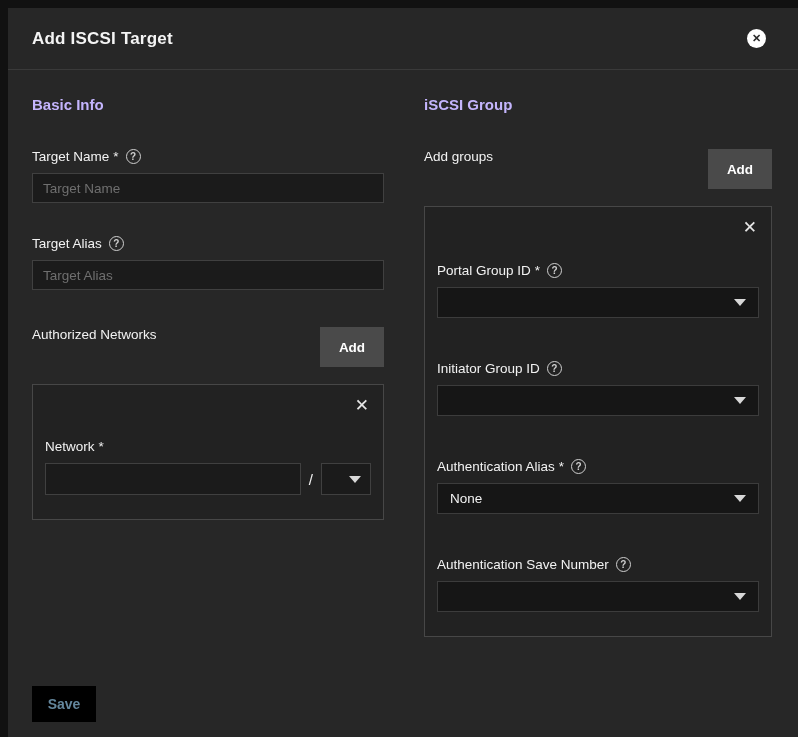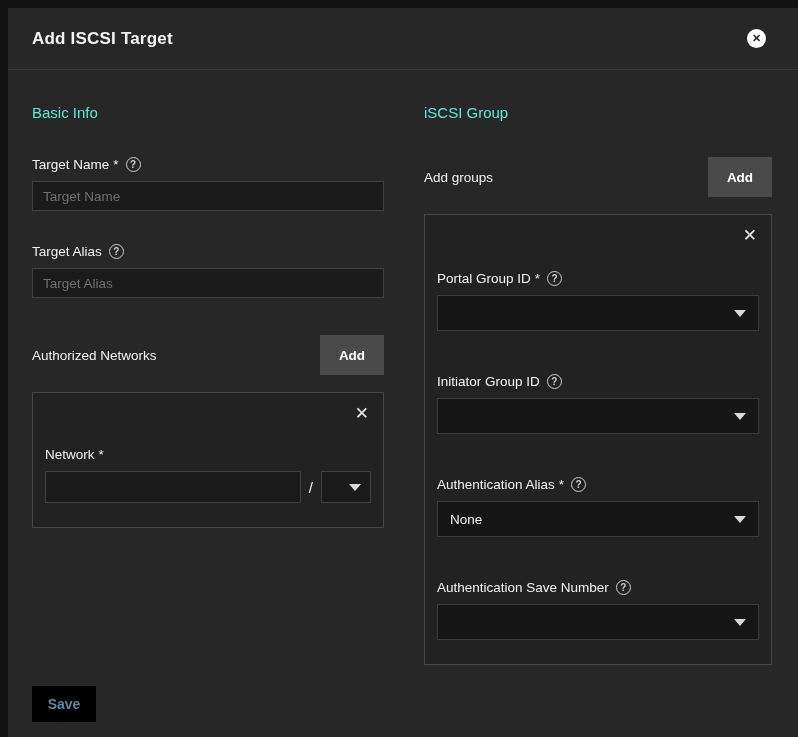--- a/index.html
+++ b/index.html
@@ -56,24 +56,24 @@
   
   .modal-body {
     flex: 1 1 auto;
     display: flex;
     gap: 40px;
     padding: 26px 26px 0 24px;
   }
   .col-left  { width: 352px; flex: 0 0 352px; }
   .col-right { width: 348px; flex: 0 0 348px; }
   .section-title {
-    margin: 8px 0 36px 0;
+    margin: 0 0 36px 0;
     font-size: 15px;
-    font-weight: normal;
-    color: #5eead4;
+    font-weight: bold;
+    color: #c4b5fd;
   }
   
   .field-label {
     display: flex;
     align-items: center;
     gap: 7px;
     color: #f2f2f2;
     font-size: 13.5px;
     margin-bottom: 9px;
   }
@@ -101,21 +101,20 @@
     padding: 0 10px;
     font-size: 13.5px;
     font-family: inherit;
     outline: none;
   }
   .text-input::placeholder { color: #6f6f6f; }
   .mb-field { margin-bottom: 33px; }
   
   .add-row {
     display: flex;
-    align-items: center;
     justify-content: space-between;
     margin-top: 37px;
     gap: 24px;
   }
   .add-row-label { color: #f2f2f2; font-size: 13.5px; }
   .add-btn {
     width: 64px; height: 40px;
     background: #4a4a4a;
     color: #ffffff;
     font-weight: bold;
@@ -153,21 +152,21 @@
     border: 1px solid #404040;
     display: flex;
     align-items: center;
     justify-content: flex-end;
     padding: 0 9px;
     cursor: pointer;
     flex: 0 0 auto;
   }
   
   .combobox {
-    height: 36px;
+    height: 31px;
     background: #161616;
     border: 1px solid #3c3c3c;
     display: flex;
     align-items: center;
     padding: 0 12px;
     color: #f2f2f2;
     font-size: 13.5px;
     cursor: pointer;
   }
   .combo-group { margin-bottom: 43px; }

